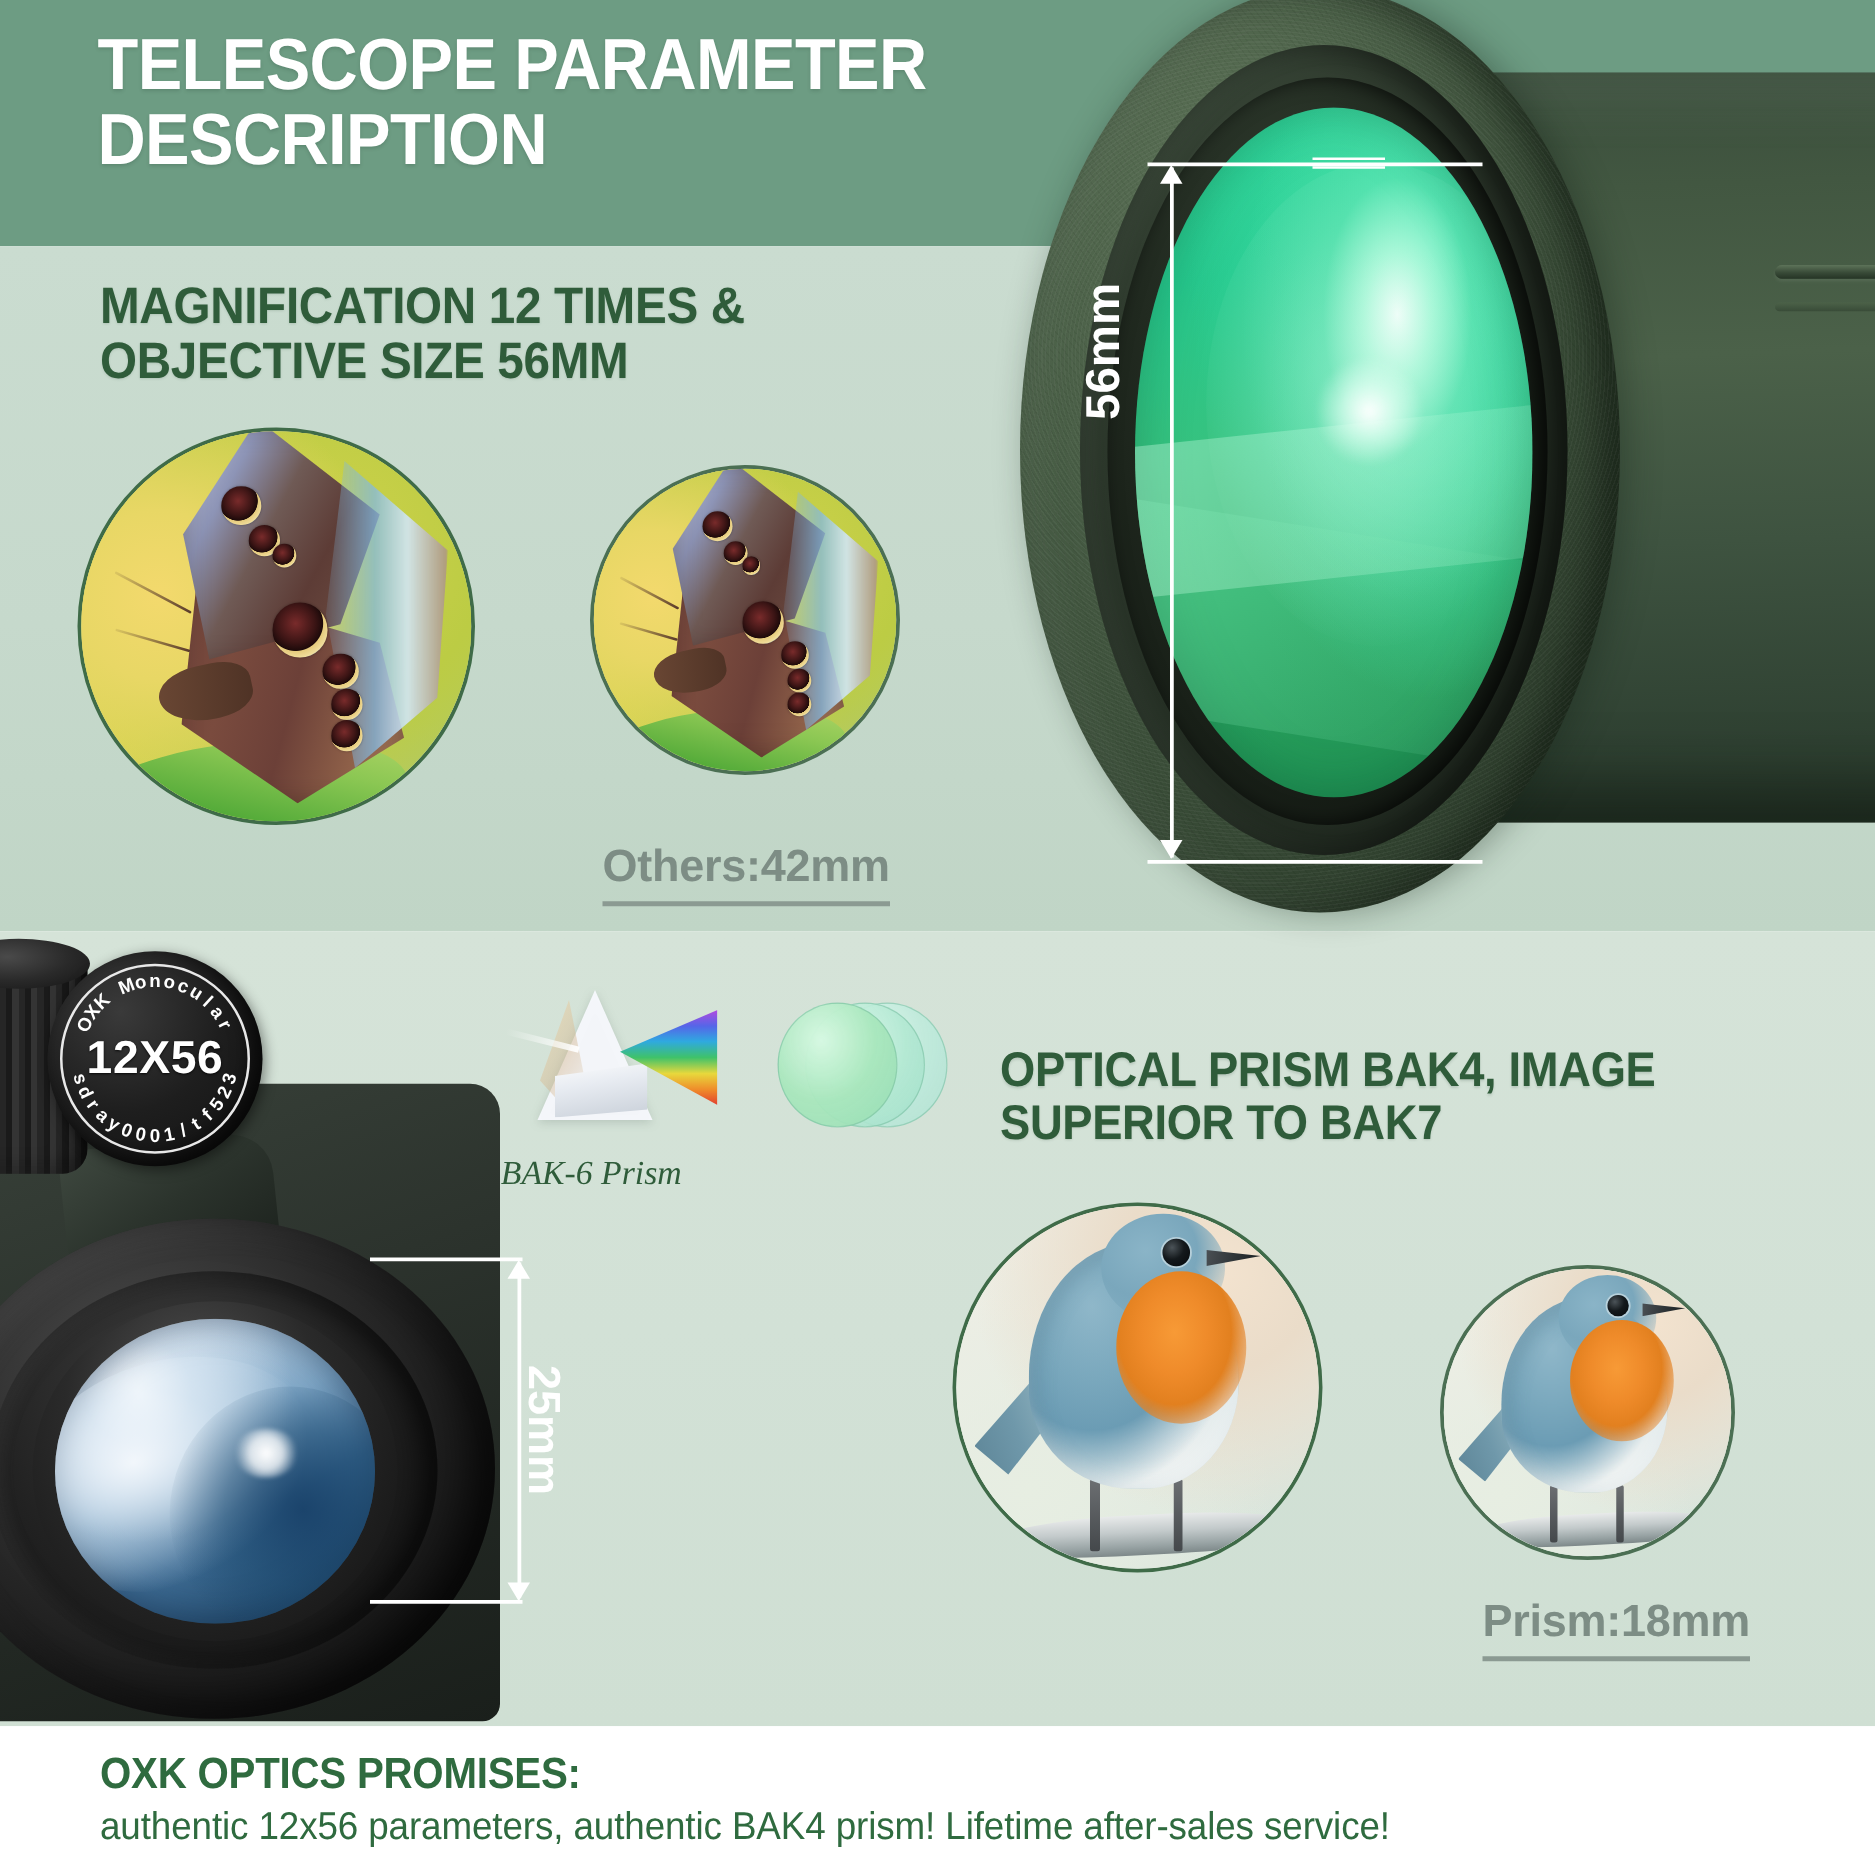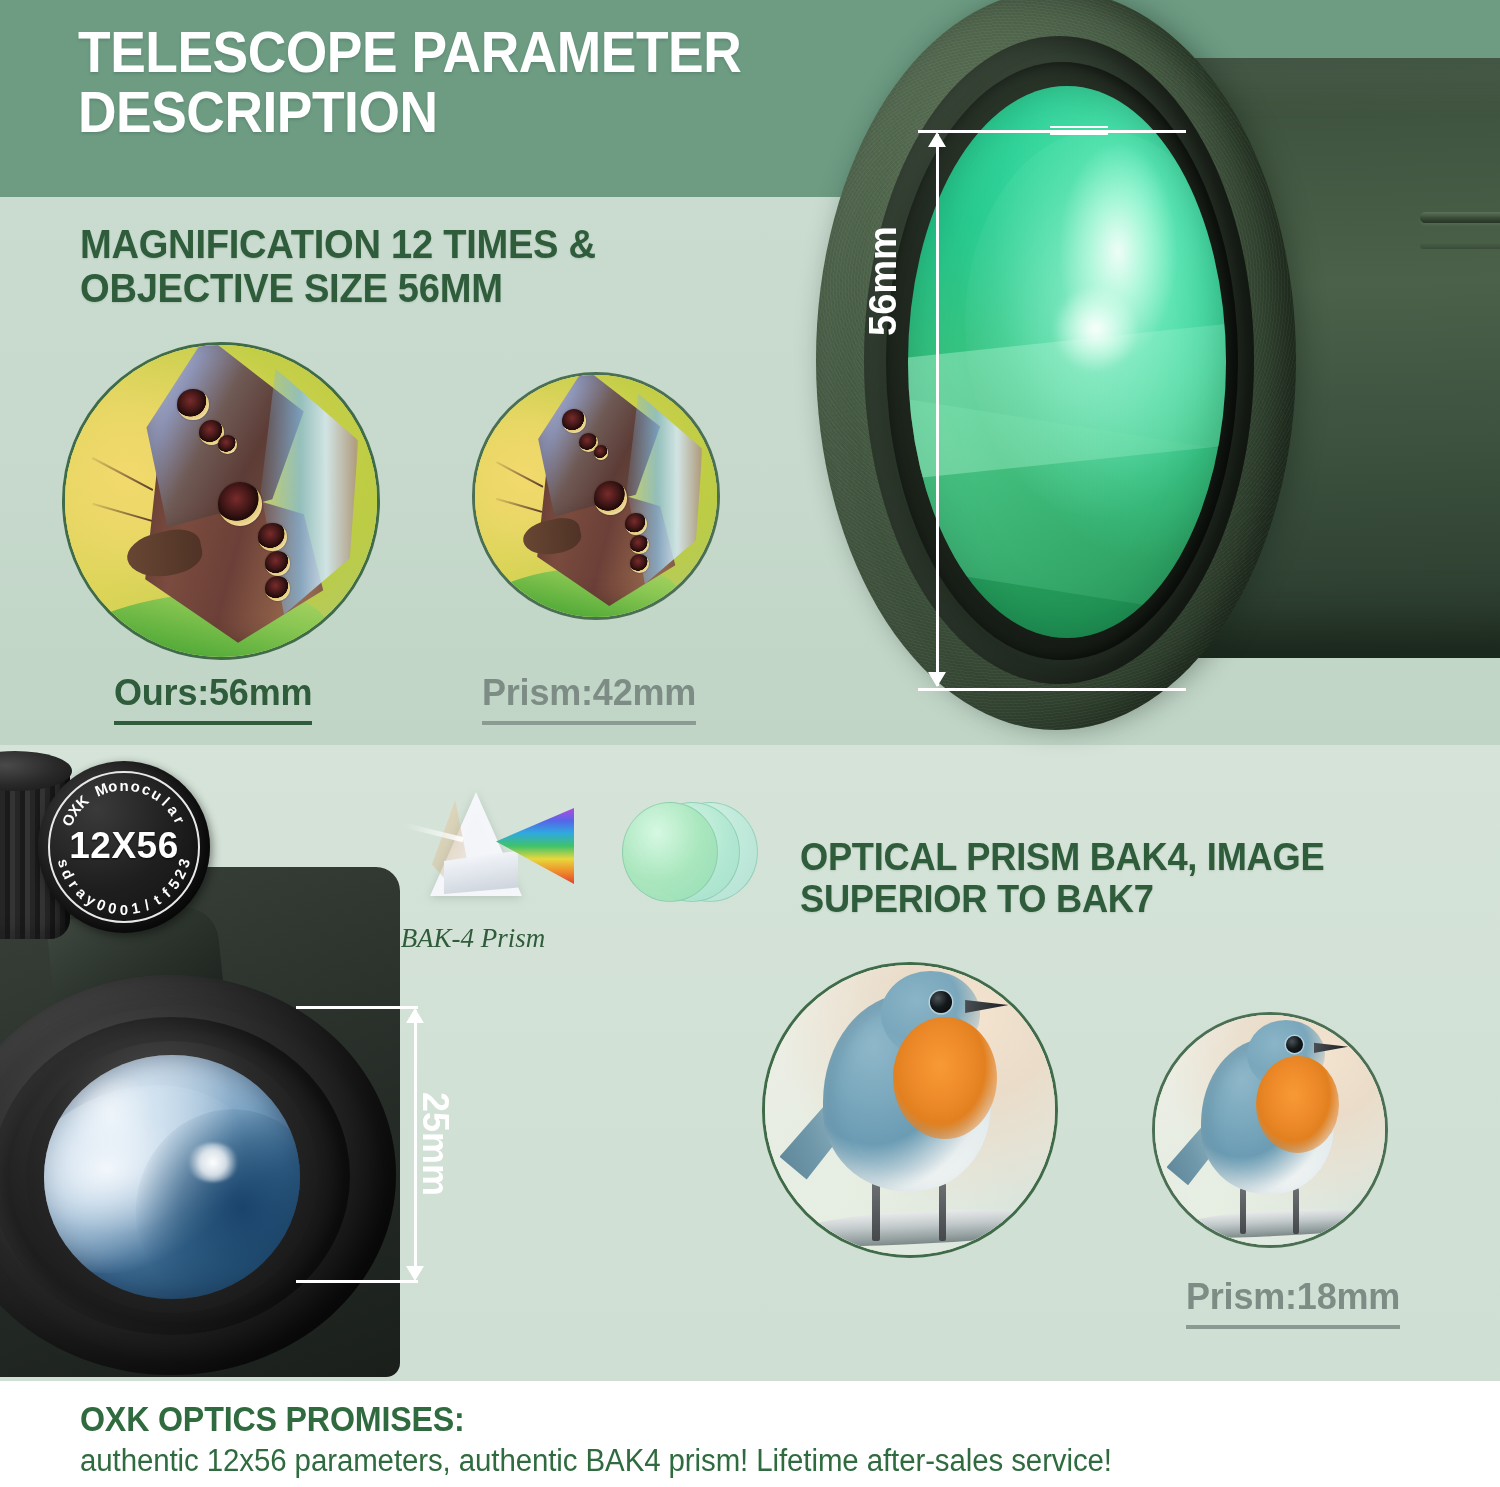--- a/index.html
+++ b/index.html
@@ -539,22 +539,21 @@
     <div class="ocellus" style="left:43%; top:24%; width:8%; height:8%;"></div>
     <div class="ocellus" style="left:49%; top:29%; width:6%; height:6%;"></div>
     <div class="ocellus" style="left:49%; top:44%; width:14%; height:14%;"></div>
     <div class="ocellus" style="left:62%; top:57%; width:9%; height:9%;"></div>
     <div class="ocellus" style="left:64%; top:66%; width:8%; height:8%;"></div>
     <div class="ocellus" style="left:64%; top:74%; width:8%; height:8%;"></div>
     <div class="bfly-ant" style="left:6%; top:46%; width:22%; transform:rotate(28deg);"></div>
     <div class="bfly-ant" style="left:8%; top:56%; width:20%; transform:rotate(16deg);"></div>
   </div>
 
-  <div class="cap ours" style="left:114px; top:672px;">Ours:56mm</div>
-  <div class="cap others" style="left:482px; top:672px;">Prism:42mm</div>
+  <div class="cap others" style="left:482px; top:672px;">Others:42mm</div>
 
   <div id="eyepiece-assembly">
     <div class="ep-body"></div>
     <div class="ep-arm"></div>
     <div class="ep-focus-knob"></div>
     <div class="ep-knob-top"></div>
 
     <div class="ep-badge">
       <div class="ep-badge-ring"></div>
       <div class="badge-center">12X56</div>
@@ -611,21 +610,21 @@
     <div class="dim-label" style="left:456px; top:1092px; font-size:36px; transform:rotate(90deg); transform-origin:left top;">25mm</div>
   </div>
 
   <div id="prism-icon">
     <div class="prism-tri"></div>
     <div class="prism-edge"></div>
     <div class="prism-face"></div>
     <div class="prism-beam-in"></div>
     <div class="prism-rainbow"></div>
   </div>
-  <div class="icon-caption" style="left:378px; top:922px; width:190px; text-align:center;">BAK-4 Prism</div>
+  <div class="icon-caption" style="left:378px; top:922px; width:190px; text-align:center;">BAK-6 Prism</div>
 
   <div id="coating-icon">
     <div class="coat-lens" id="coat3"></div>
     <div class="coat-lens" id="coat2"></div>
     <div class="coat-lens" id="coat1"></div>
   </div>
 
   <div class="head-green" id="head-prism">OPTICAL PRISM BAK4, IMAGE SUPERIOR TO BAK7</div>
 
   <div class="circ ours" style="left:762px; top:962px; width:296px; height:296px;">

